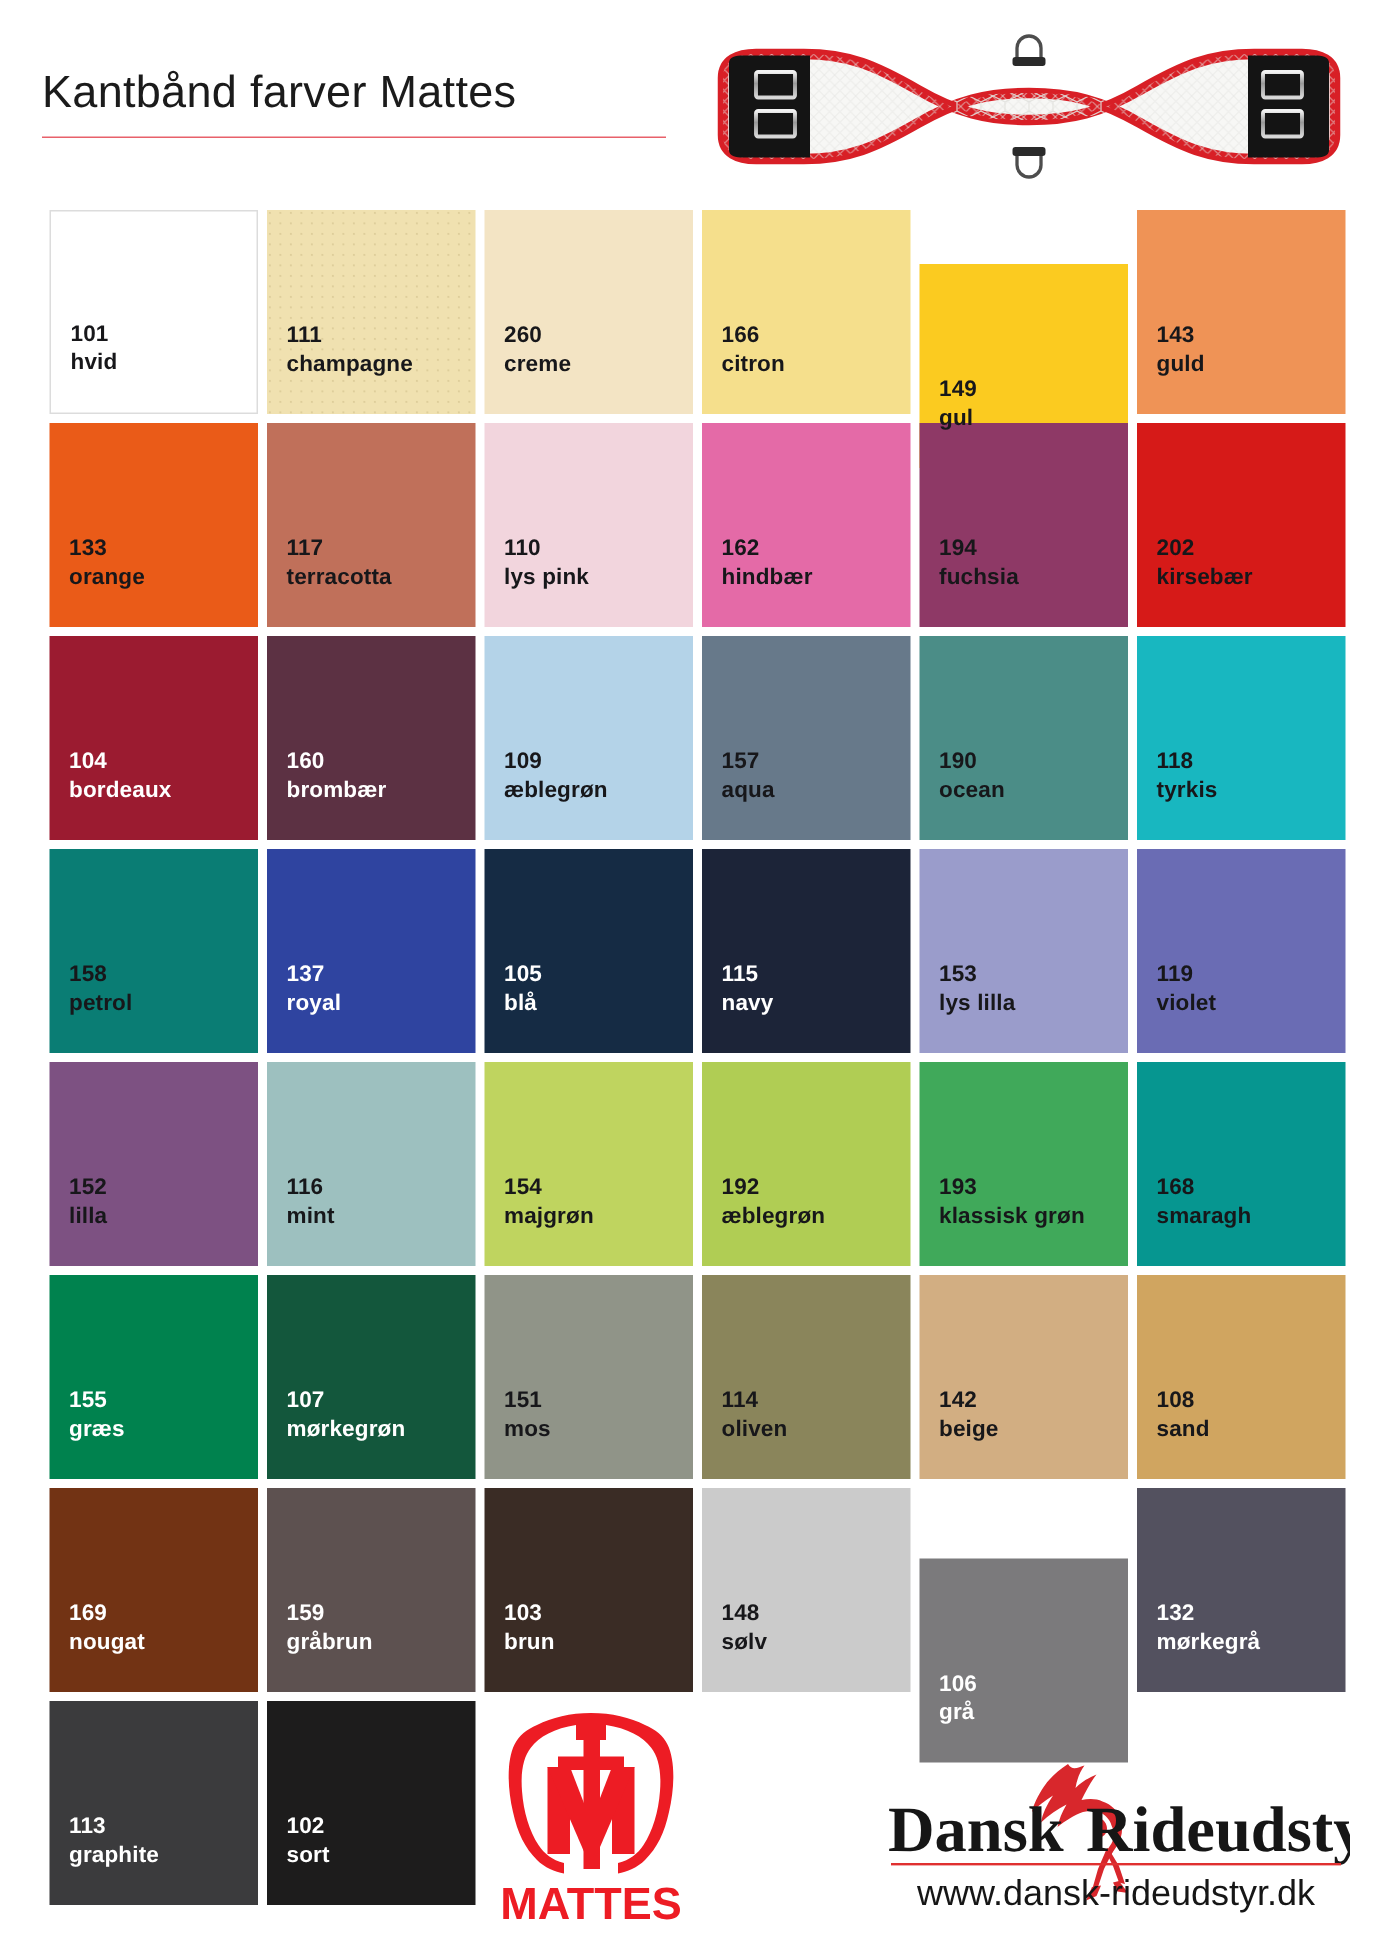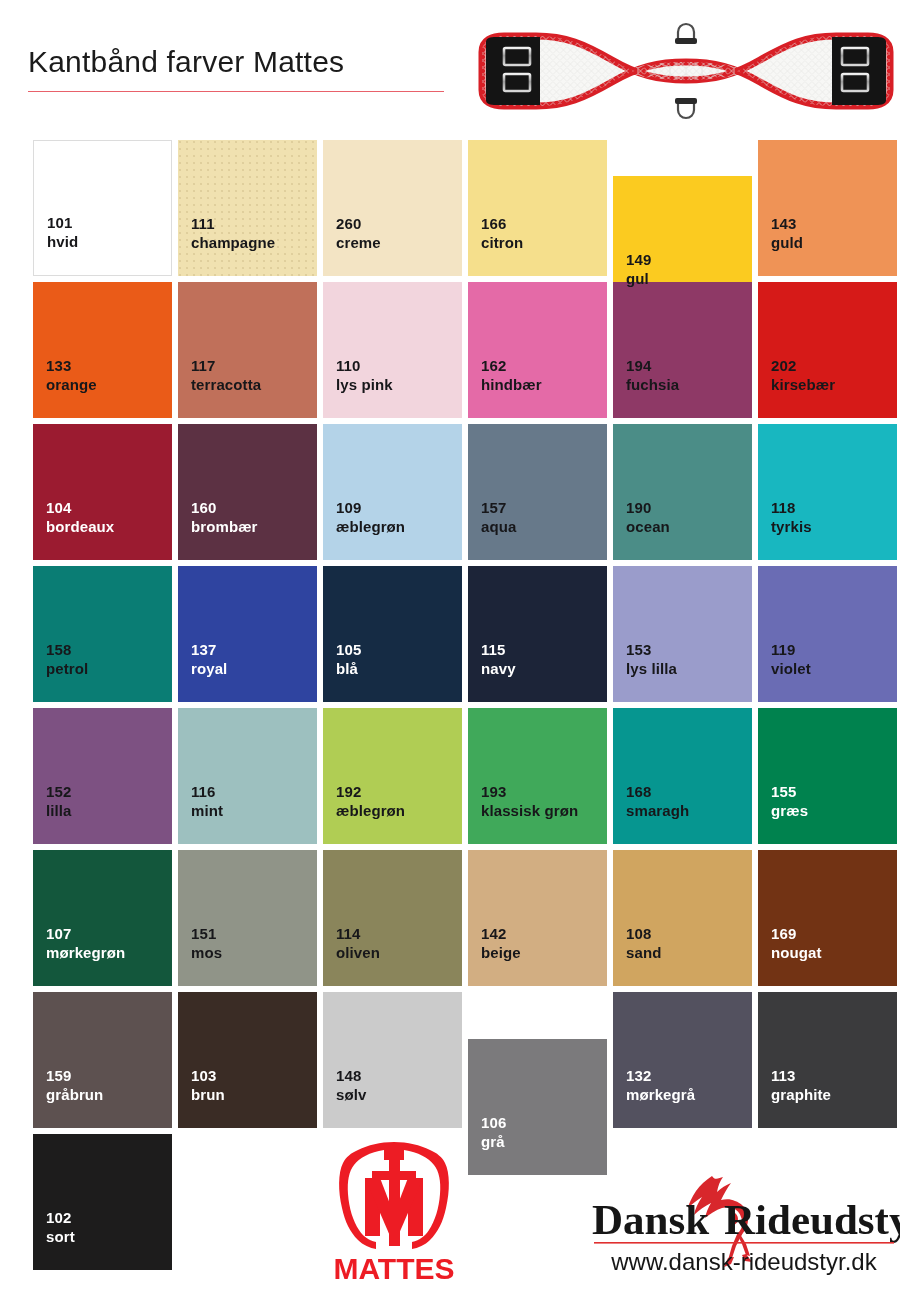--- a/index.html
+++ b/index.html
@@ -383,20 +383,26 @@
           <span class="sw-num">152</span>
           <span class="sw-name">lilla</span>
         </div>
       </div>
       <div class="swatch ink-dark" style="background: rgb(157, 192, 191);">
         <div class="sw-text">
           <span class="sw-num">116</span>
           <span class="sw-name">mint</span>
         </div>
       </div>
+      <div class="swatch ink-dark" style="background: rgb(191, 212, 95);">
+        <div class="sw-text">
+          <span class="sw-num">154</span>
+          <span class="sw-name">majgrøn</span>
+        </div>
+      </div>
       <div class="swatch ink-dark" style="background: rgb(176, 205, 84);">
         <div class="sw-text">
           <span class="sw-num">192</span>
           <span class="sw-name">æblegrøn</span>
         </div>
       </div>
       <div class="swatch ink-dark" style="background: rgb(64, 169, 90);">
         <div class="sw-text">
           <span class="sw-num">193</span>
           <span class="sw-name">klassisk grøn</span>

